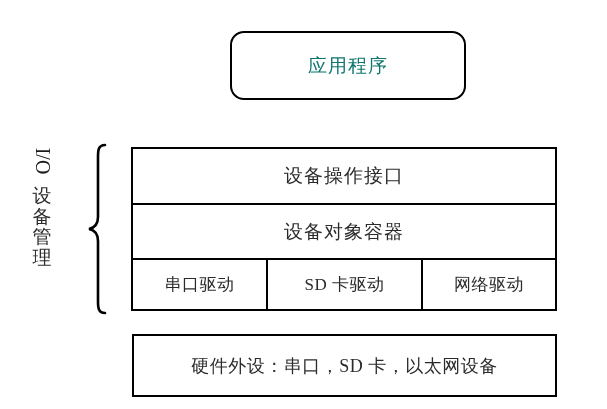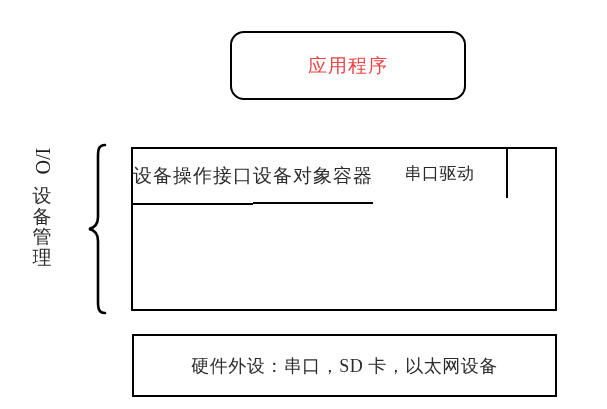--- a/index.html
+++ b/index.html
@@ -30,21 +30,21 @@
     border-radius: 14px;
     box-sizing: border-box;
     display: flex;
     align-items: center;
     justify-content: center;
     background: #ffffff;
   }
   .app-box .label {
     font-size: 19px;
     letter-spacing: 1px;
-    color: #ef4444;
+    color: #0f766e;
   }
 
   
   .vlabel {
     position: absolute;
     left: 22px;
     top: 140px;
     width: 40px;
     height: 178px;
     display: flex;
@@ -95,21 +95,21 @@
   .stack {
     position: absolute;
     left: 131px;
     top: 147px;
     width: 426px;
     height: 164px;
     box-sizing: border-box;
     border: 2px solid #000000;
     background: #ffffff;
     display: flex;
-    flex-direction: row;
+    flex-direction: column;
   }
   .stack .row {
     box-sizing: border-box;
     display: flex;
     align-items: center;
     justify-content: center;
     background: #ffffff;
   }
   .stack .row-1 { height: 56px; border-bottom: 2px solid #000000; }
   .stack .row-2 { height: 55px; border-bottom: 2px solid #000000; justify-content: center; }
@@ -192,20 +192,26 @@
     </div>
 
     <div class="row row-2">
       <span class="label">设备对象容器</span>
     </div>
 
     <div class="row row-3">
       <div class="cell cell-a">
         <span class="label">串口驱动</span>
       </div>
+      <div class="cell cell-b">
+        <span class="label">SD 卡驱动</span>
+      </div>
+      <div class="cell cell-c">
+        <span class="label">网络驱动</span>
+      </div>
     </div>
 
   </div>
 
   <div class="hw-box">
     <span class="label">硬件外设：串口，SD 卡，以太网设备</span>
   </div>
 
 </div>
 

